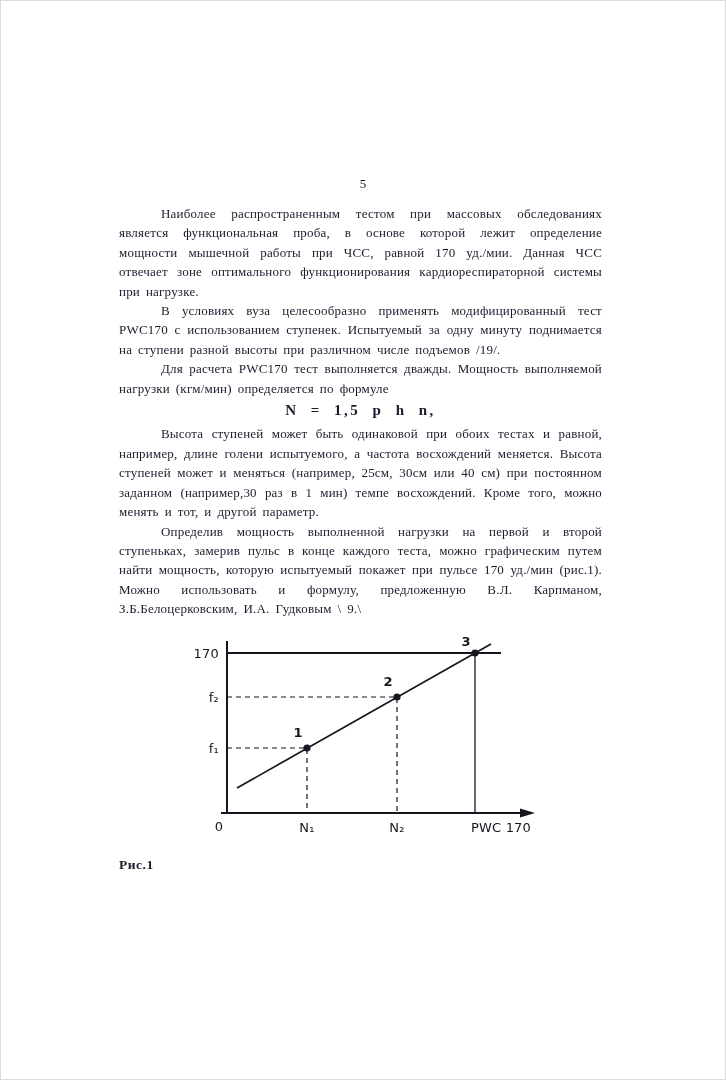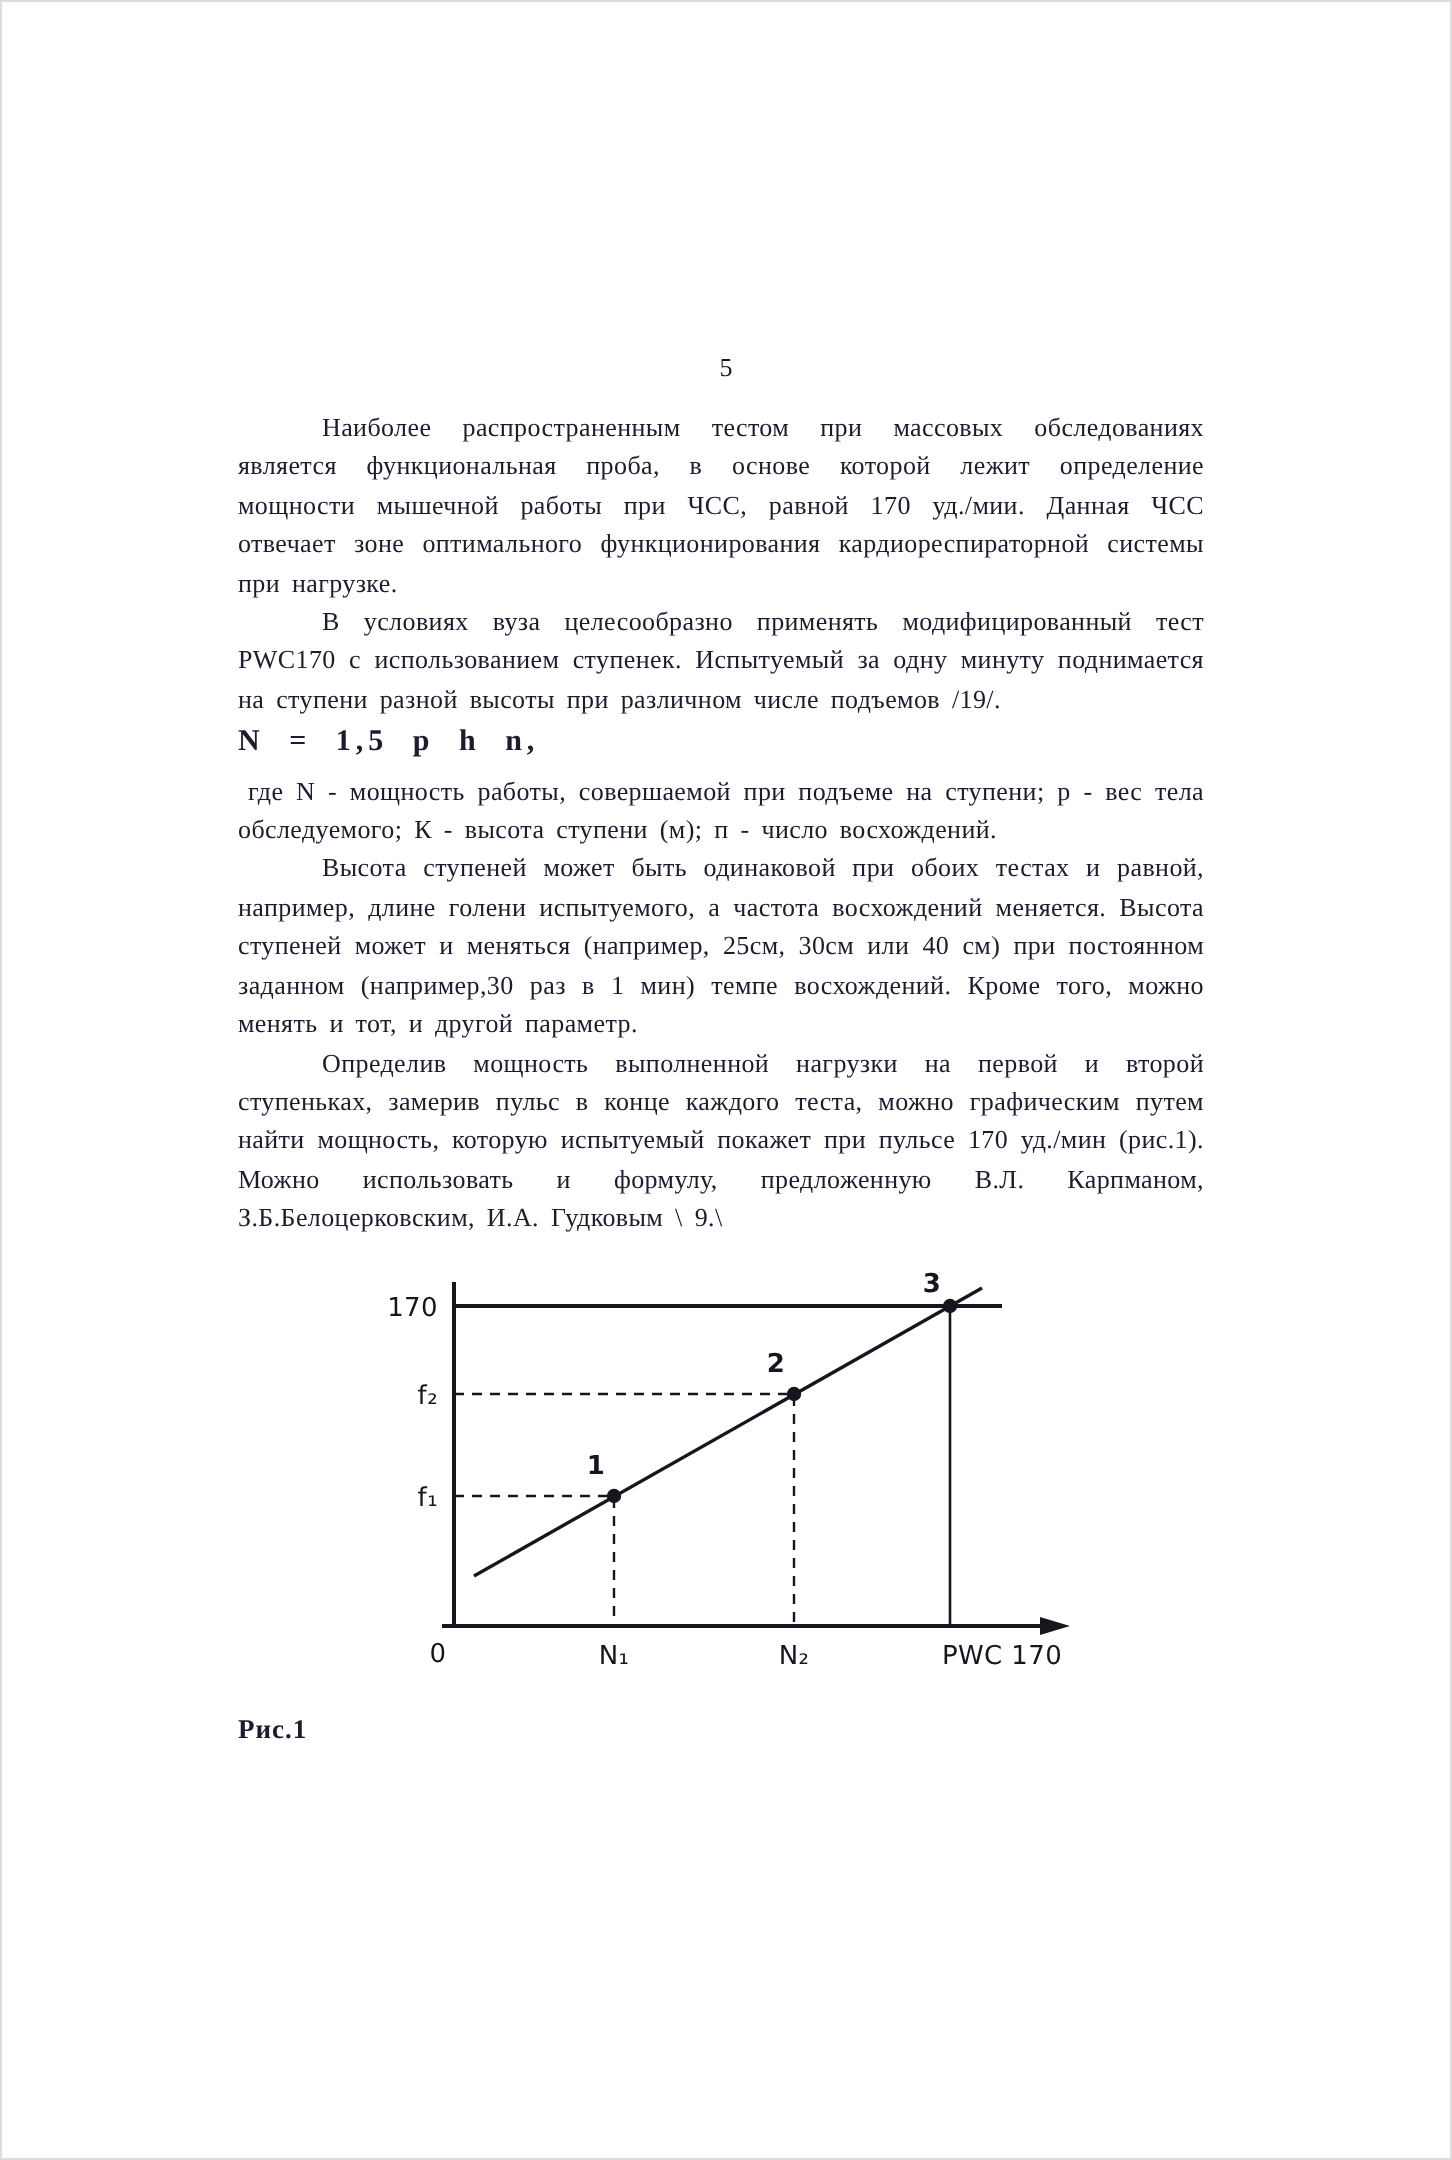--- a/index.html
+++ b/index.html
@@ -34,21 +34,21 @@
   }
   .para {
     margin: 0;
     text-indent: 42px;
     word-spacing: 2.5px;
   }
   .para.no-indent { text-indent: 5px; }
   .formula {
     margin: 3px 0 4px 0;
     text-indent: 0;
-    text-align: left;
+    text-align: center;
     font-weight: bold;
     font-size: 15px;
     letter-spacing: 2.5px;
     word-spacing: 6px;
   }
   figure.fig {
     margin: 14px 0 0 0;
     padding: 0;
   }
   .figure-svg { display: block; margin-left: 60px; }
@@ -74,22 +74,22 @@
 </head>
 <body>
 
 <div class="page">
 
   <div class="page-number">5</div>
 
   <div class="content">
     <p class="para">Наиболее распространенным тестом при массовых обследованиях является функциональная проба, в основе которой лежит определение мощности мышечной работы при ЧСС, равной 170 уд./мии. Данная ЧСС отвечает зоне оптимального функционирования кардиореспираторной системы при нагрузке.</p>
     <p class="para">В условиях вуза целесообразно применять модифицированный тест PWC170 с использованием ступенек. Испытуемый за одну минуту поднимается на ступени разной высоты при различном числе подъемов /19/.</p>
+    <p class="para">Для расчета PWC170 тест выполняется дважды. Мощность выполняемой нагрузки (кгм/мин) определяется по формуле</p>
     <p class="para formula">N = 1,5 p h n,</p>
-    <p class="para no-indent">где N - мощность работы, совершаемой при подъеме на ступени; р - вес тела обследуемого; К - высота ступени (м); п - число восхождений.</p>
     <p class="para">Высота ступеней может быть одинаковой при обоих тестах и равной, например, длине голени испытуемого, а частота восхождений меняется. Высота ступеней может и меняться (например, 25см, 30см или 40 см) при постоянном заданном (например,30 раз в 1 мин) темпе восхождений. Кроме того, можно менять и тот, и другой параметр.</p>
     <p class="para">Определив мощность выполненной нагрузки на первой и второй ступеньках, замерив пульс в конце каждого теста, можно графическим путем найти мощность, которую испытуемый покажет при пульсе 170 уд./мин (рис.1). Можно использовать и формулу, предложенную В.Л. Карпманом, З.Б.Белоцерковским, И.А. Гудковым \ 9.\</p>
 
     <figure class="fig">
       <svg class="figure-svg" width="400" height="212" viewBox="0 0 400 212">
 
         <line x1="48" y1="20" x2="322" y2="20" class="axis"></line>
 
         <line x1="48" y1="8" x2="48" y2="181" class="axis"></line>
 

